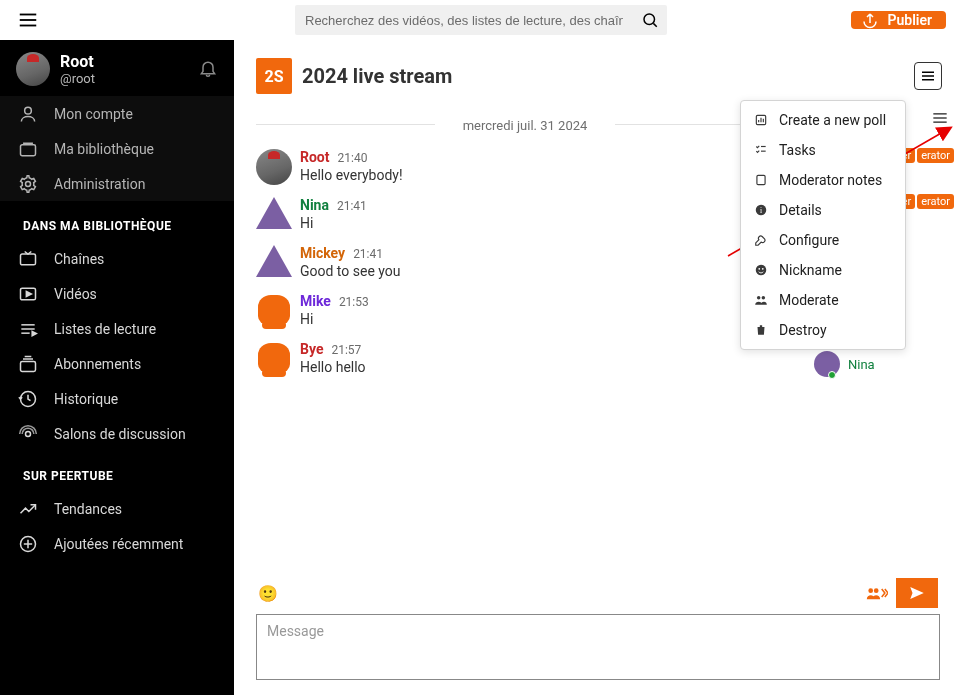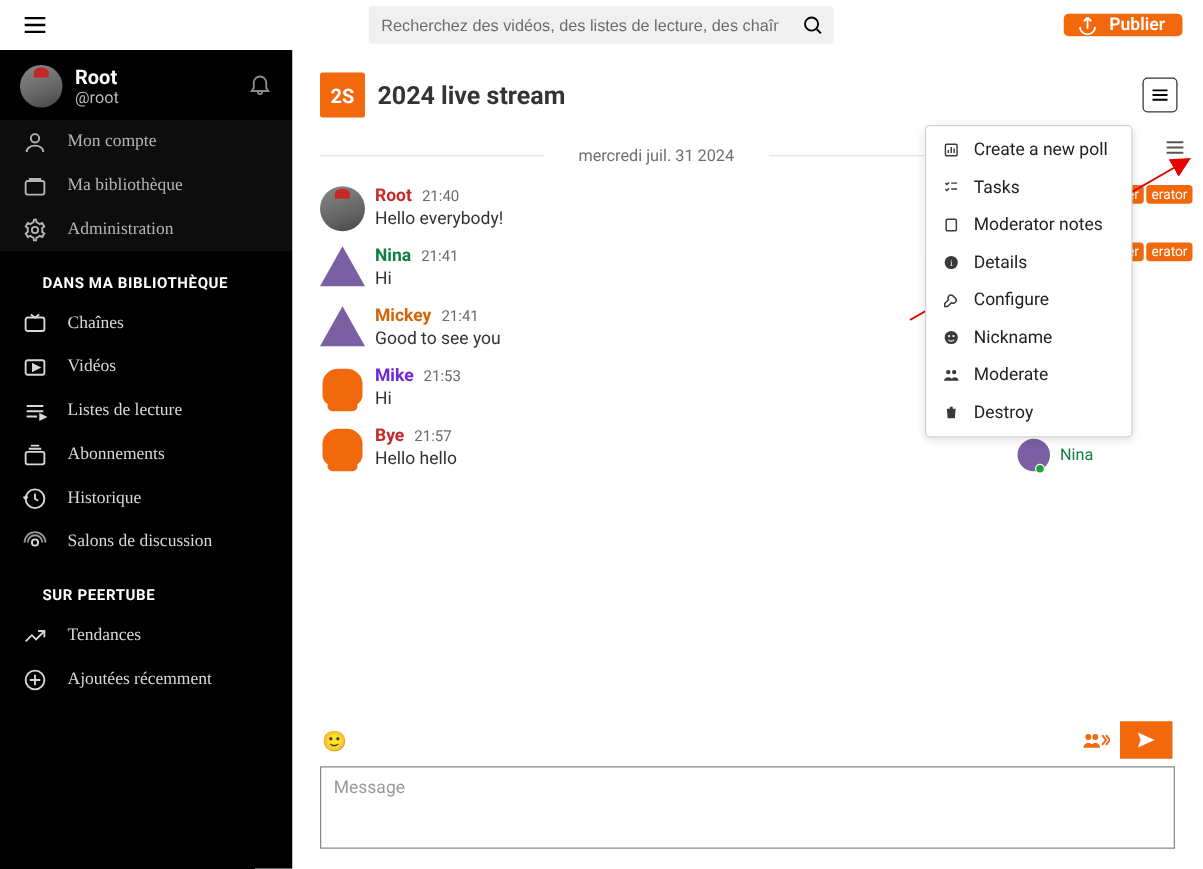--- a/index.html
+++ b/index.html
@@ -107,35 +107,34 @@
     color: #8a8a8a;
   }
 
   .nav-group .nav-item {
     display: flex; align-items: center;
     height: 35px;
     padding: 0 18px;
     color: #d8d8d8;
     font-size: 14px;
     cursor: pointer;
-    font-family: Liberation Serif, serif;
   }
   .nav-group.dim .nav-item {
     background: rgba(255,255,255,0.05);
     color: #b5b5b5;
   }
   .nav-item svg, .nav-item .nav-ico {
     width: 20px; height: 20px; margin-right: 16px;
     flex-shrink: 0;
   }
   .nav-heading {
     font-size: 12px; font-weight: 700;
     color: #fff;
     letter-spacing: 0.5px;
-    padding: 18px 34px 8px;
+    padding: 18px 23px 8px;
   }
 
   
   .content {
     flex: 1;
     display: flex; flex-direction: column;
     background: #fff;
     position: relative;
     overflow: hidden;
   }

